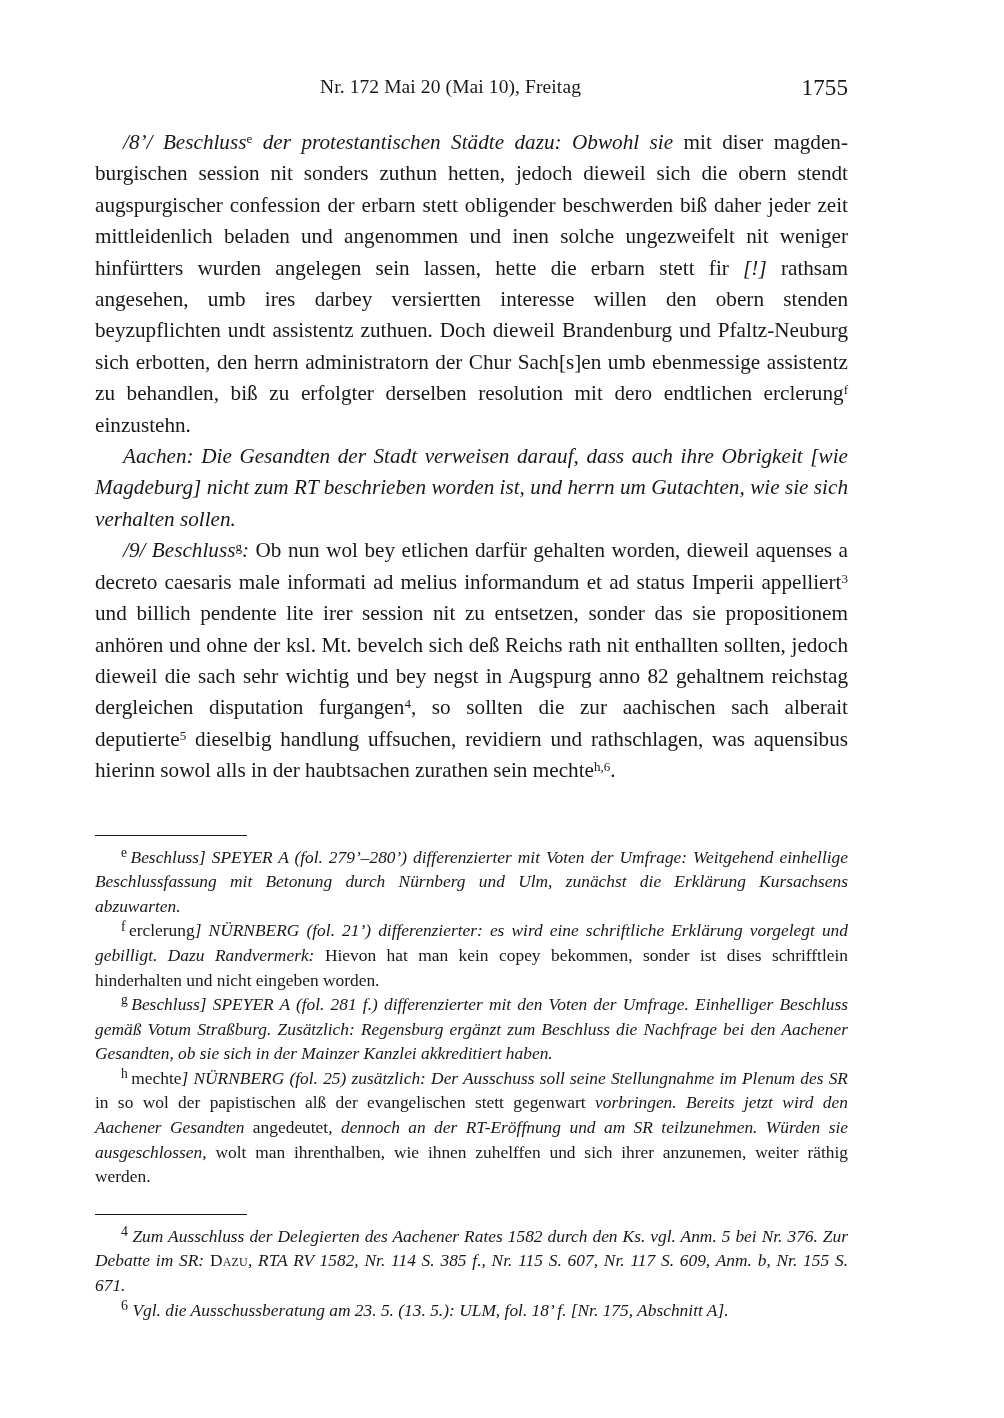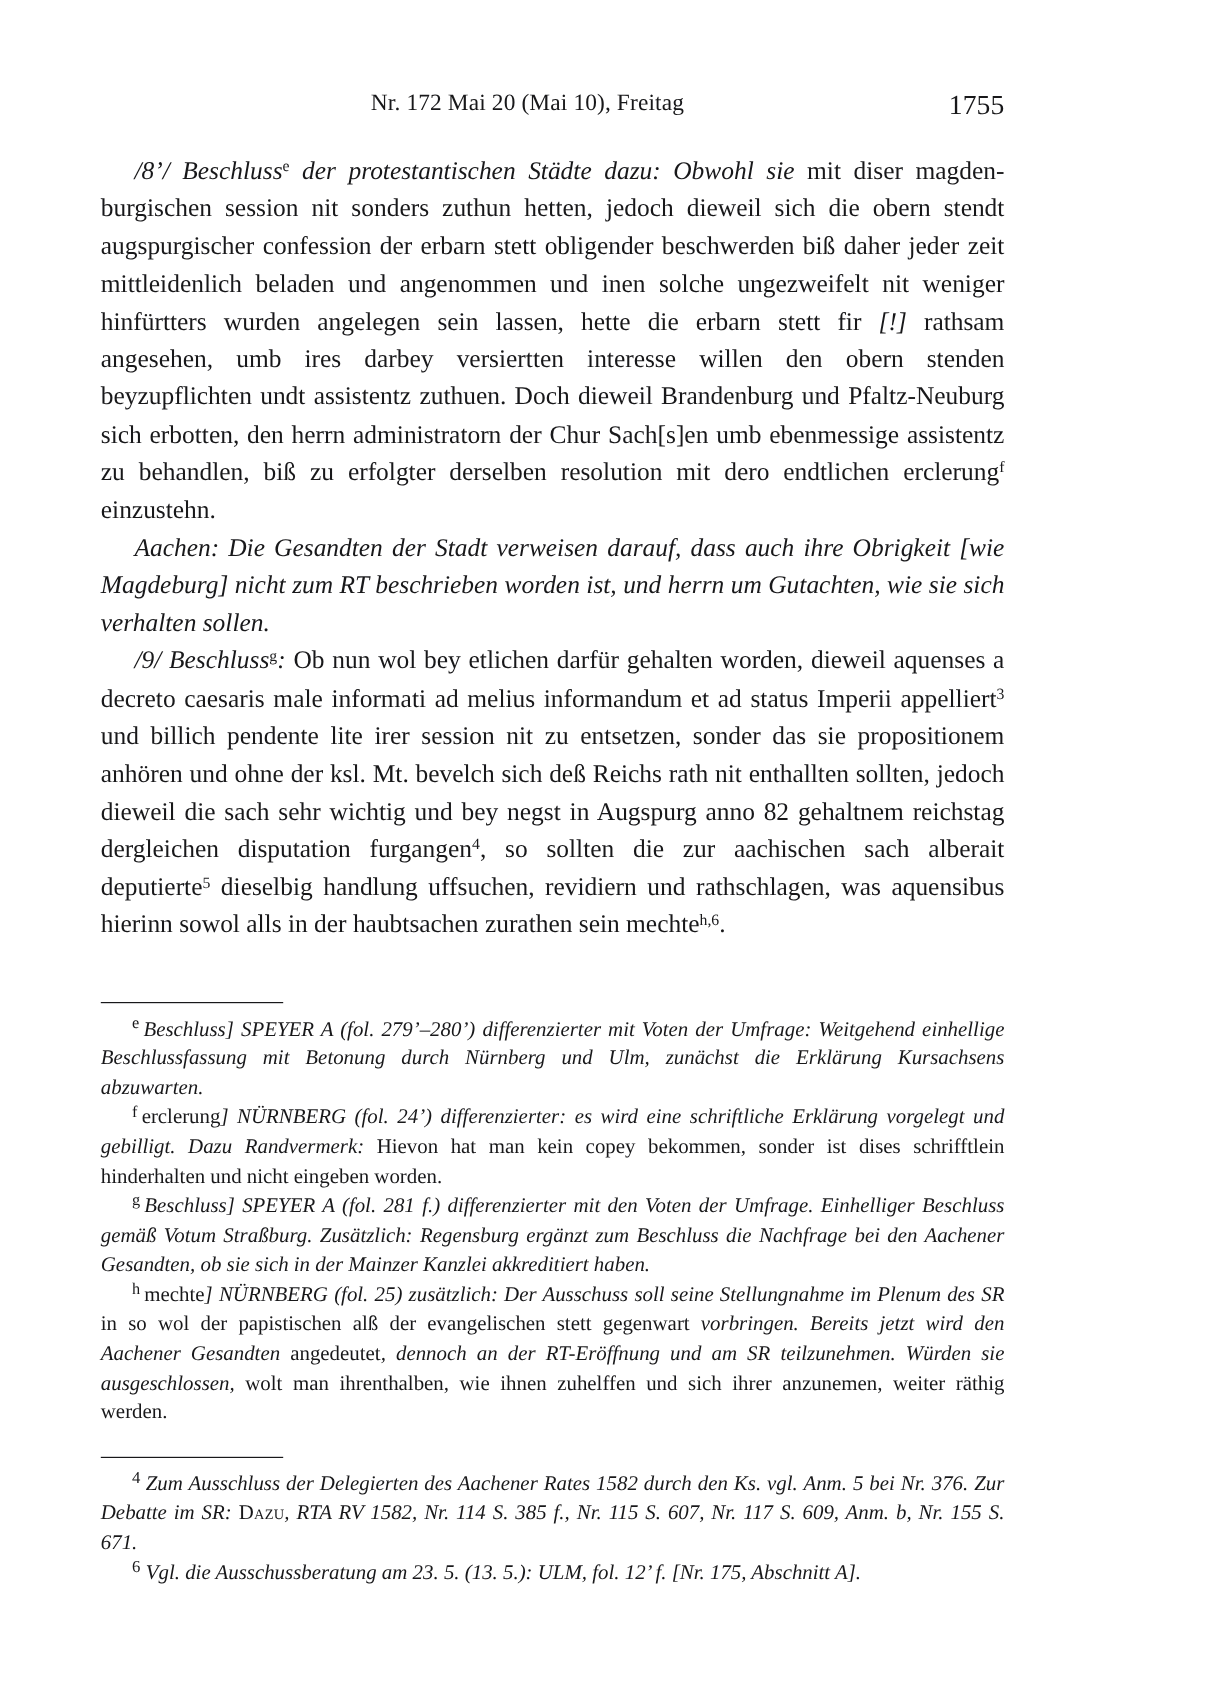--- a/index.html
+++ b/index.html
@@ -14,21 +14,21 @@
   .page {
     position: relative;
     width: 1004px;
     height: 1418px;
     background: #ffffff;
     overflow: hidden;
     box-sizing: border-box;
   }
   .content {
     position: absolute;
-    left: 84px;
+    left: 95px;
     top: 76px;
     width: 753px;
   }
 
   
   .runhead {
     position: relative;
     height: 34px;
     font-size: 19.5px;
     letter-spacing: 0.1px;
@@ -139,31 +139,31 @@
 
       <p class="bodytext"><span class="it">/9/</span><span class="it"> </span><span class="it">Beschluss</span><sup class="fn">g</sup><span class="it">:</span><span> Ob nun wol bey etlichen darfür gehalten worden, dieweil aquenses a decreto caesaris male informati ad melius informandum et ad status Imperii appelliert</span><sup class="fn">3</sup><span> und billich pendente lite irer session nit zu entsetzen, sonder das sie propositionem anhören und ohne der ksl. Mt. bevelch sich deß Reichs rath nit enthallten sollten, jedoch dieweil die sach sehr wichtig und bey negst in Augspurg anno 82 gehaltnem reichstag dergleichen disputation furgangen</span><sup class="fn">4</sup><span>, so sollten die zur aachischen sach alberait deputierte</span><sup class="fn">5</sup><span> dieselbig handlung uffsuchen, revidiern und rathschlagen, was aquensibus hierinn sowol alls in der haubtsachen zurathen sein mechte</span><sup class="fn">h,6</sup><span>.</span></p>
 
     </div>
 
     <div class="apparatus">
       <div class="fn-rule"></div>
 
       <p class="note ital"><span class="marker">e</span><span>Beschluss]</span><span> SPEYER A (fol. 279’–280’) differenzierter mit Voten der Umfrage: Weitgehend einhellige Beschlussfassung mit Betonung durch Nürnberg und Ulm, zunächst die Erklärung Kursachsens abzuwarten.</span></p>
 
-      <p class="note ital"><span class="marker">f</span><span class="rm">erclerung</span><span>]</span><span> NÜRNBERG (fol. 24’) differenzierter: es wird eine schriftliche Erklärung vorgelegt und gebilligt. Dazu Randvermerk:</span><span class="rm"> Hievon hat man kein copey bekommen, sonder ist dises schrifftlein hinderhalten und nicht eingeben worden.</span></p>
+      <p class="note ital"><span class="marker">f</span><span class="rm">erclerung</span><span>]</span><span> NÜRNBERG (fol. 21’) differenzierter: es wird eine schriftliche Erklärung vorgelegt und gebilligt. Dazu Randvermerk:</span><span class="rm"> Hievon hat man kein copey bekommen, sonder ist dises schrifftlein hinderhalten und nicht eingeben worden.</span></p>
 
       <p class="note ital"><span class="marker">g</span><span>Beschluss]</span><span> SPEYER A (fol. 281 f.) differenzierter mit den Voten der Umfrage. Einhelliger Beschluss gemäß Votum Straßburg. Zusätzlich: Regensburg ergänzt zum Beschluss die Nachfrage bei den Aachener Gesandten, ob sie sich in der Mainzer Kanzlei akkreditiert haben.</span></p>
 
       <p class="note ital"><span class="marker">h</span><span class="rm">mechte</span><span>]</span><span> NÜRNBERG (fol. 25) zusätzlich: Der Ausschuss soll seine Stellungnahme im Plenum des SR</span><span class="rm"> in so wol der papistischen alß der evangelischen stett gegenwart </span><span>vorbringen. Bereits jetzt wird den Aachener Gesandten</span><span class="rm"> angedeutet</span><span>, dennoch an der RT-Eröffnung und am SR teilzunehmen. Würden sie ausgeschlossen,</span><span class="rm"> wolt man ihrenthalben, wie ihnen zuhelffen und sich ihrer anzunemen, weiter räthig werden.</span></p>
     </div>
 
     <div class="notes">
       <div class="fn-rule"></div>
 
 
       <p class="note ital"><span class="marker-num">4</span><span>Zum Ausschluss der Delegierten des Aachener Rates 1582 durch den Ks. vgl. Anm. 5 bei Nr. 376. Zur Debatte im SR: </span><span class="smcap">Dazu</span><span>, RTA RV 1582, Nr. 114 S. 385 f., Nr. 115 S. 607, Nr. 117 S. 609, Anm. b, Nr. 155 S. 671.</span></p>
 
 
-      <p class="note ital"><span class="marker-num">6</span><span>Vgl. die Ausschussberatung am 23. 5. (13. 5.): ULM, fol. 12’ f. [Nr. 175, Abschnitt A].</span></p>
+      <p class="note ital"><span class="marker-num">6</span><span>Vgl. die Ausschussberatung am 23. 5. (13. 5.): ULM, fol. 18’ f. [Nr. 175, Abschnitt A].</span></p>
     </div>
 
   </div>
 </div>
 
 </body></html>

